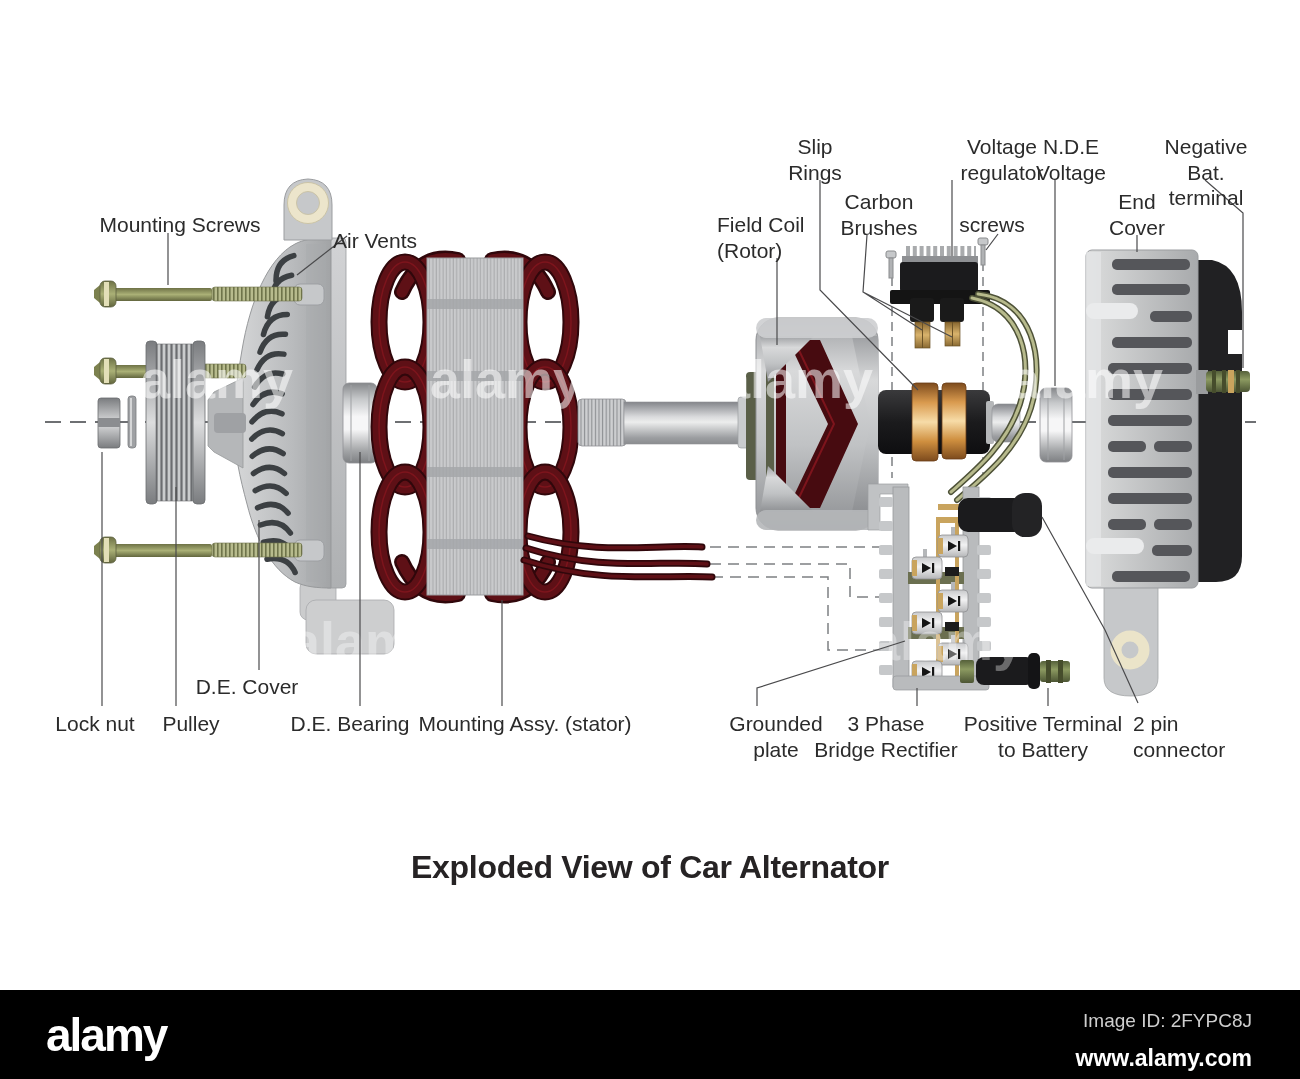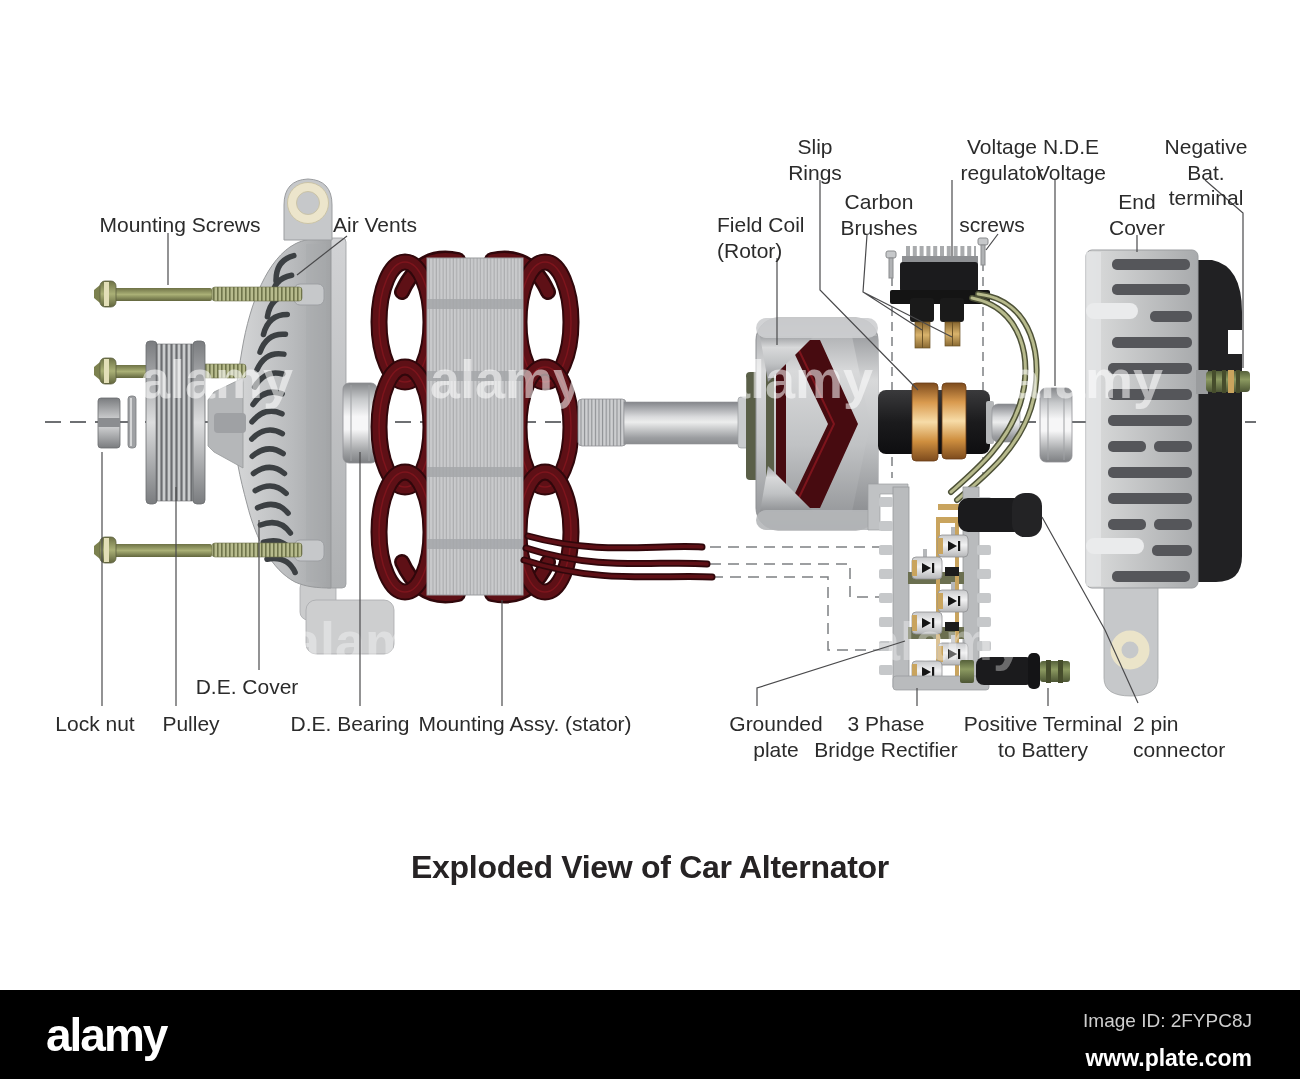--- a/index.html
+++ b/index.html
@@ -460,21 +460,21 @@
     <path d="M360,452 V706"></path>
     <path d="M502,600 V706"></path>
     <path d="M757,706 V688 L905,641"></path>
     <path d="M917,688 V706"></path>
     <path d="M1048,688 V706"></path>
     <path d="M1042,517 L1105,630 L1138,703"></path>
   </g>
 </svg>
 
 <div class="lbl center" style="left:180px;top:212px;">Mounting Screws</div>
-<div class="lbl center" style="left:375px;top:212px;">Air Vents</div>
+<div class="lbl center" style="left:375px;top:228px;">Air Vents</div>
 <div class="lbl left" style="left:717px;top:212px;">Field Coil
 (Rotor)</div>
 <div class="lbl center" style="left:815px;top:134px;">Slip
 Rings</div>
 <div class="lbl center" style="left:879px;top:189px;">Carbon
 Brushes</div>
 <div class="lbl center" style="left:965px;top:134px;margin-left:37px;">Voltage
 regulator</div>
 <div class="lbl center" style="left:992px;top:212px;">screws</div>
 <div class="lbl center" style="left:1071px;top:134px;">N.D.E
@@ -496,17 +496,17 @@
 to Battery</div>
 <div class="lbl left" style="left:1133px;top:711px;">2 pin
 connector</div>
 
 <div class="title">Exploded View of Car Alternator</div>
 
 <div class="bar">
   <div class="logo">alamy</div>
   <div class="right">
     <div class="imgid">Image ID: 2FYPC8J</div>
-    <div class="url">www.plate.com</div>
+    <div class="url">www.alamy.com</div>
   </div>
 </div>
 
 </div>
 
 </body></html>

